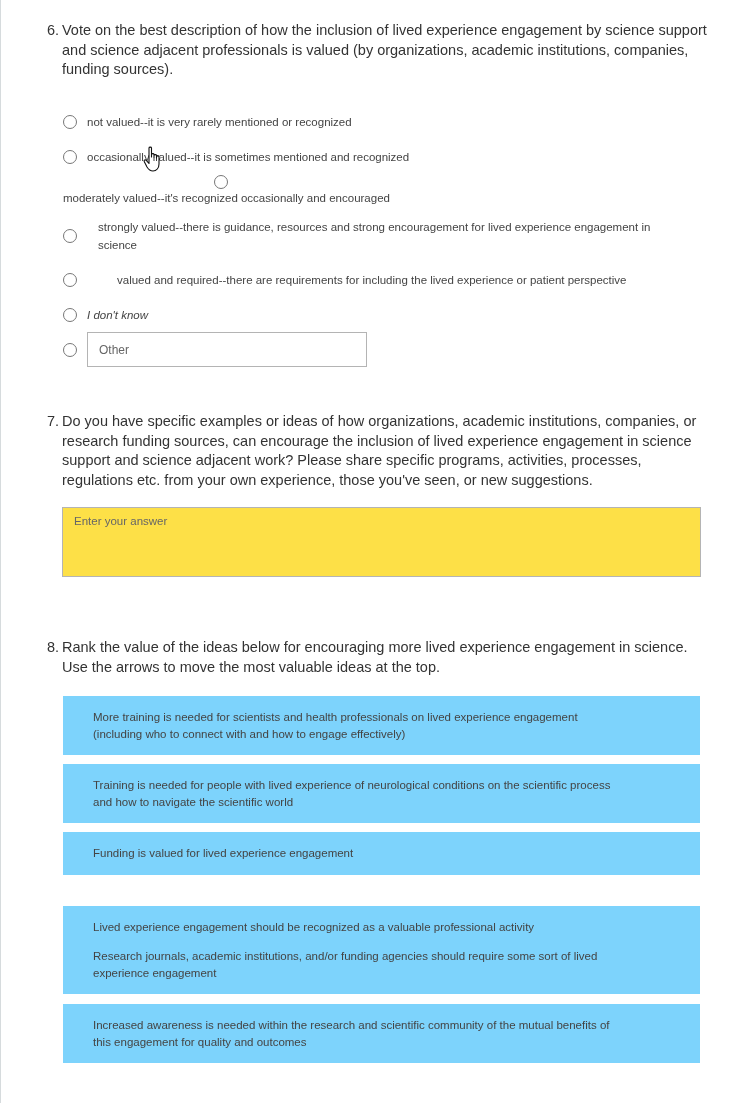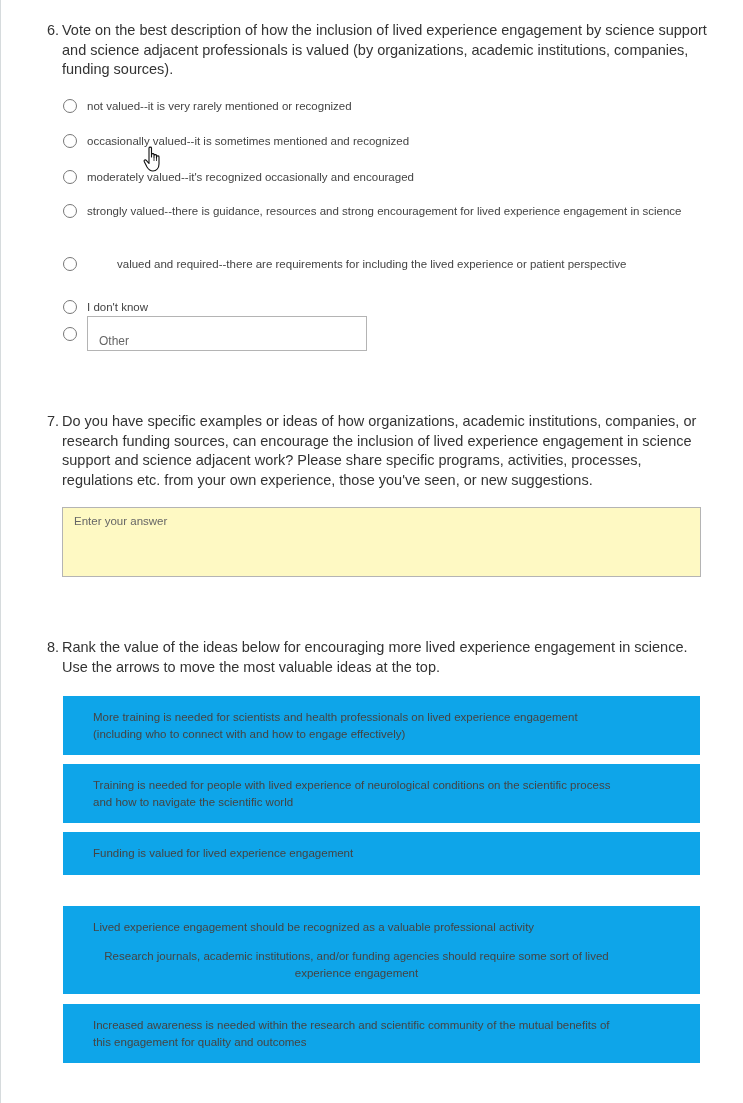--- a/index.html
+++ b/index.html
@@ -43,20 +43,21 @@
     }
     
     .option {
       position: absolute;
       left: 63px;
       display: flex;
       align-items: center;
       font-size: 11.5px;
       color: #444444;
       line-height: 18px;
+      margin-top: 16px;
     }
     .radio {
       width: 14px;
       height: 14px;
       border: 1px solid #777777;
       border-radius: 50%;
       box-sizing: border-box;
       flex: 0 0 auto;
       margin-right: 10px;
       background: #fff;
@@ -68,43 +69,43 @@
     .option.multiline .opt-text {
       width: 600px;
     }
     .other-box {
       width: 280px;
       height: 35px;
       border: 1px solid #b4b4b4;
       box-sizing: border-box;
       padding-left: 11px;
       display: flex;
-      align-items: flex-end;
+      align-items: center;
       font-size: 12px;
       color: #666666;
       background: #fff;
     }
     .answer-box {
       position: absolute;
       left: 62px;
       top: 507px;
       width: 639px;
       height: 70px;
       border: 1px solid #b4b4b4;
       box-sizing: border-box;
       padding: 7px 11px;
       font-size: 11.5px;
       color: #666666;
-      background: #fef9c3;
+      background: #fde047;
     }
     .rank-item {
       position: absolute;
       left: 63px;
       width: 637px;
-      background: #0ea5e9;
+      background: #7dd3fc;
       box-sizing: border-box;
       padding-left: 30px;
       padding-right: 80px;
       display: flex;
       align-items: center;
       font-size: 11.5px;
       line-height: 17px;
       color: #444444;
     }
     .cursor {
@@ -130,36 +131,36 @@
 <div class="option" style="top:97px;">
   <span class="radio"></span>
   <span class="opt-text">not valued--it is very rarely mentioned or recognized</span>
 </div>
 
 <div class="option" style="top:132px;">
   <span class="radio"></span>
   <span class="opt-text">occasionally valued--it is sometimes mentioned and recognized</span>
 </div>
 
-<div class="option" style="top:168px;">
+<div class="option" style="top:159px;flex-direction:column;">
   <span class="radio"></span>
   <span class="opt-text">moderately valued--it's recognized occasionally and encouraged</span>
 </div>
 
-<div class="option multiline" style="top:202px;">
+<div class="option multiline" style="top:202px;gap:11px;">
   <span class="radio"></span>
   <span class="opt-text">strongly valued--there is guidance, resources and strong encouragement for lived experience engagement in science</span>
 </div>
 
 <div class="option" style="top:255px;gap:30px;">
   <span class="radio"></span>
   <span class="opt-text">valued and required--there are requirements for including the lived experience or patient perspective</span>
 </div>
 
-<div class="option" style="top:298px;">
+<div class="option" style="top:290px;font-style:italic;">
   <span class="radio"></span>
   <span class="opt-text">I don't know</span>
 </div>
 
 <div class="option" style="top:316px;">
   <span class="radio"></span>
   <div class="other-box">
     <span>Other</span>
   </div>
 </div>
@@ -193,18 +194,18 @@
 </div>
 <div class="rank-item" style="top:764px; height:59px;justify-content:center;">
   <span>Training is needed for people with lived experience of neurological conditions on the scientific process and how to navigate the scientific world</span>
 </div>
 <div class="rank-item" style="top:832px; height:43px;">
   <span>Funding is valued for lived experience engagement</span>
 </div>
 <div class="rank-item" style="top:906px; height:43px;">
   <span>Lived experience engagement should be recognized as a valuable professional activity</span>
 </div>
-<div class="rank-item" style="top:935px; height:59px;text-align:center;">
+<div class="rank-item" style="top:935px; height:59px;">
   <span>Research journals, academic institutions, and/or funding agencies should require some sort of lived experience engagement</span>
 </div>
 <div class="rank-item" style="top:1004px; height:59px;">
   <span>Increased awareness is needed within the research and scientific community of the mutual benefits of this engagement for quality and outcomes</span>
 </div>
 
 </body></html>

